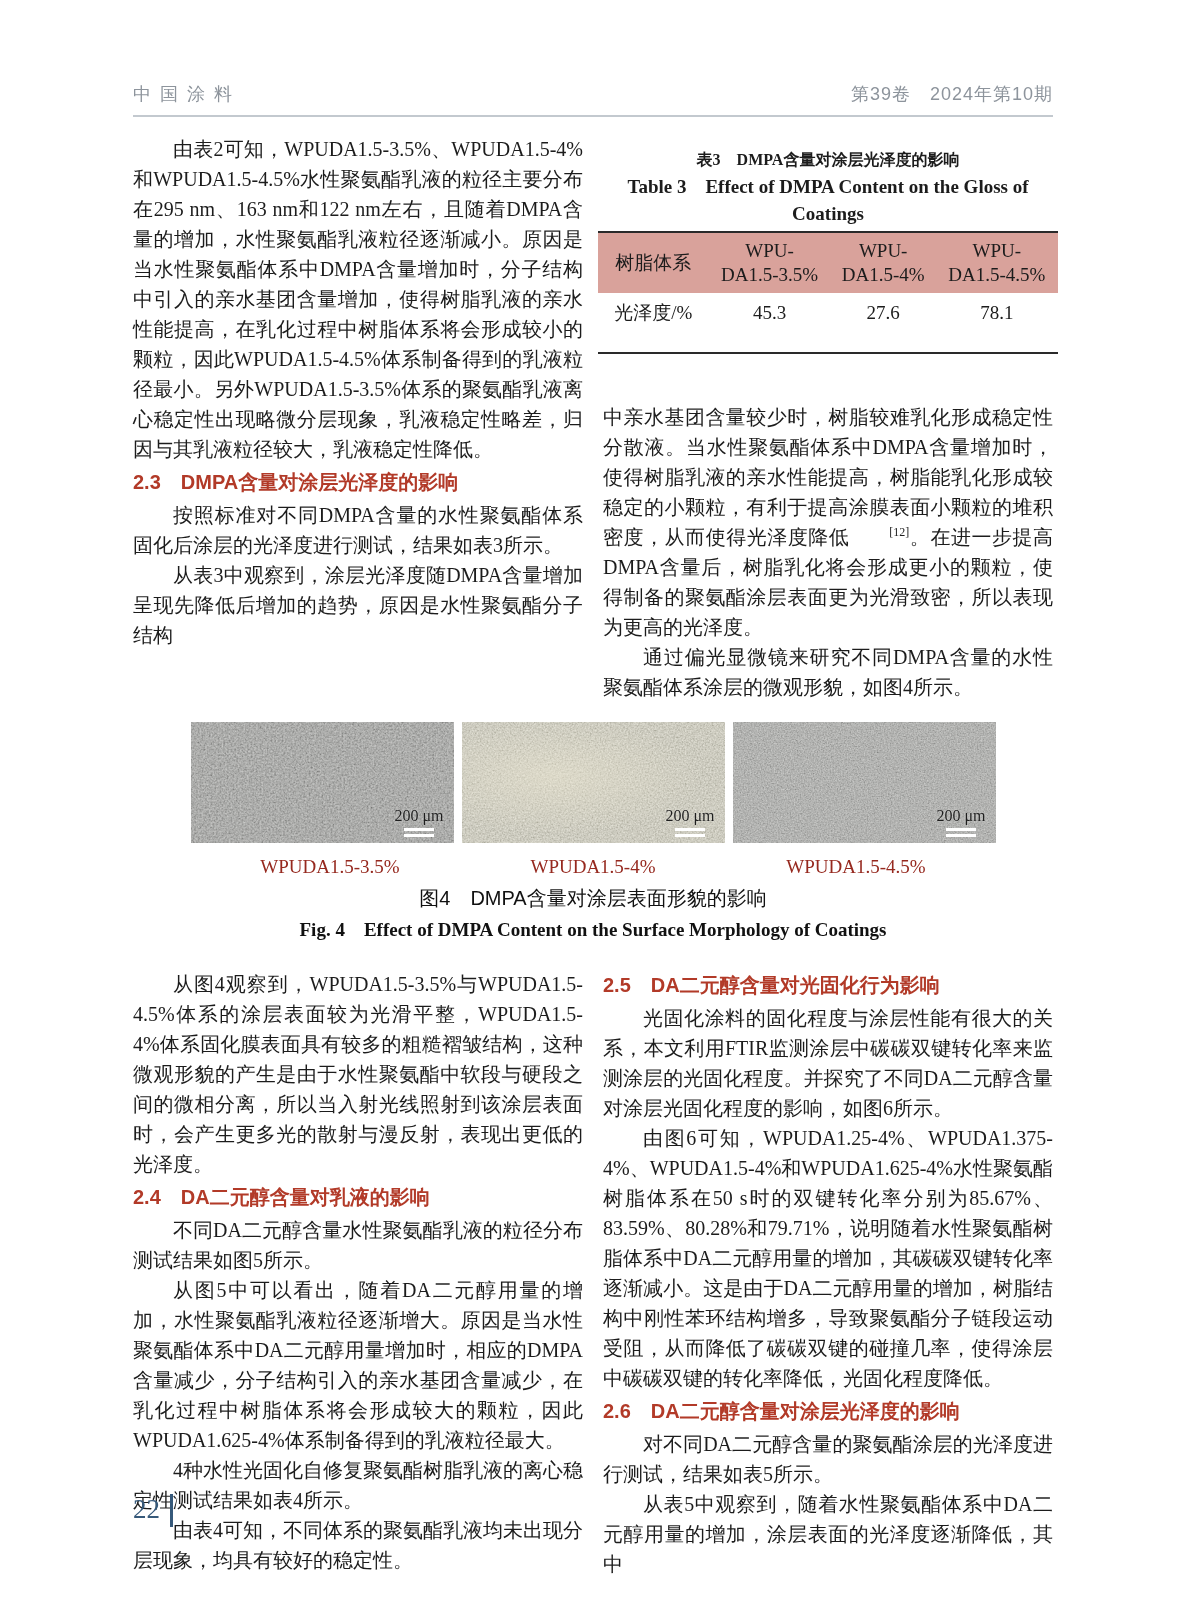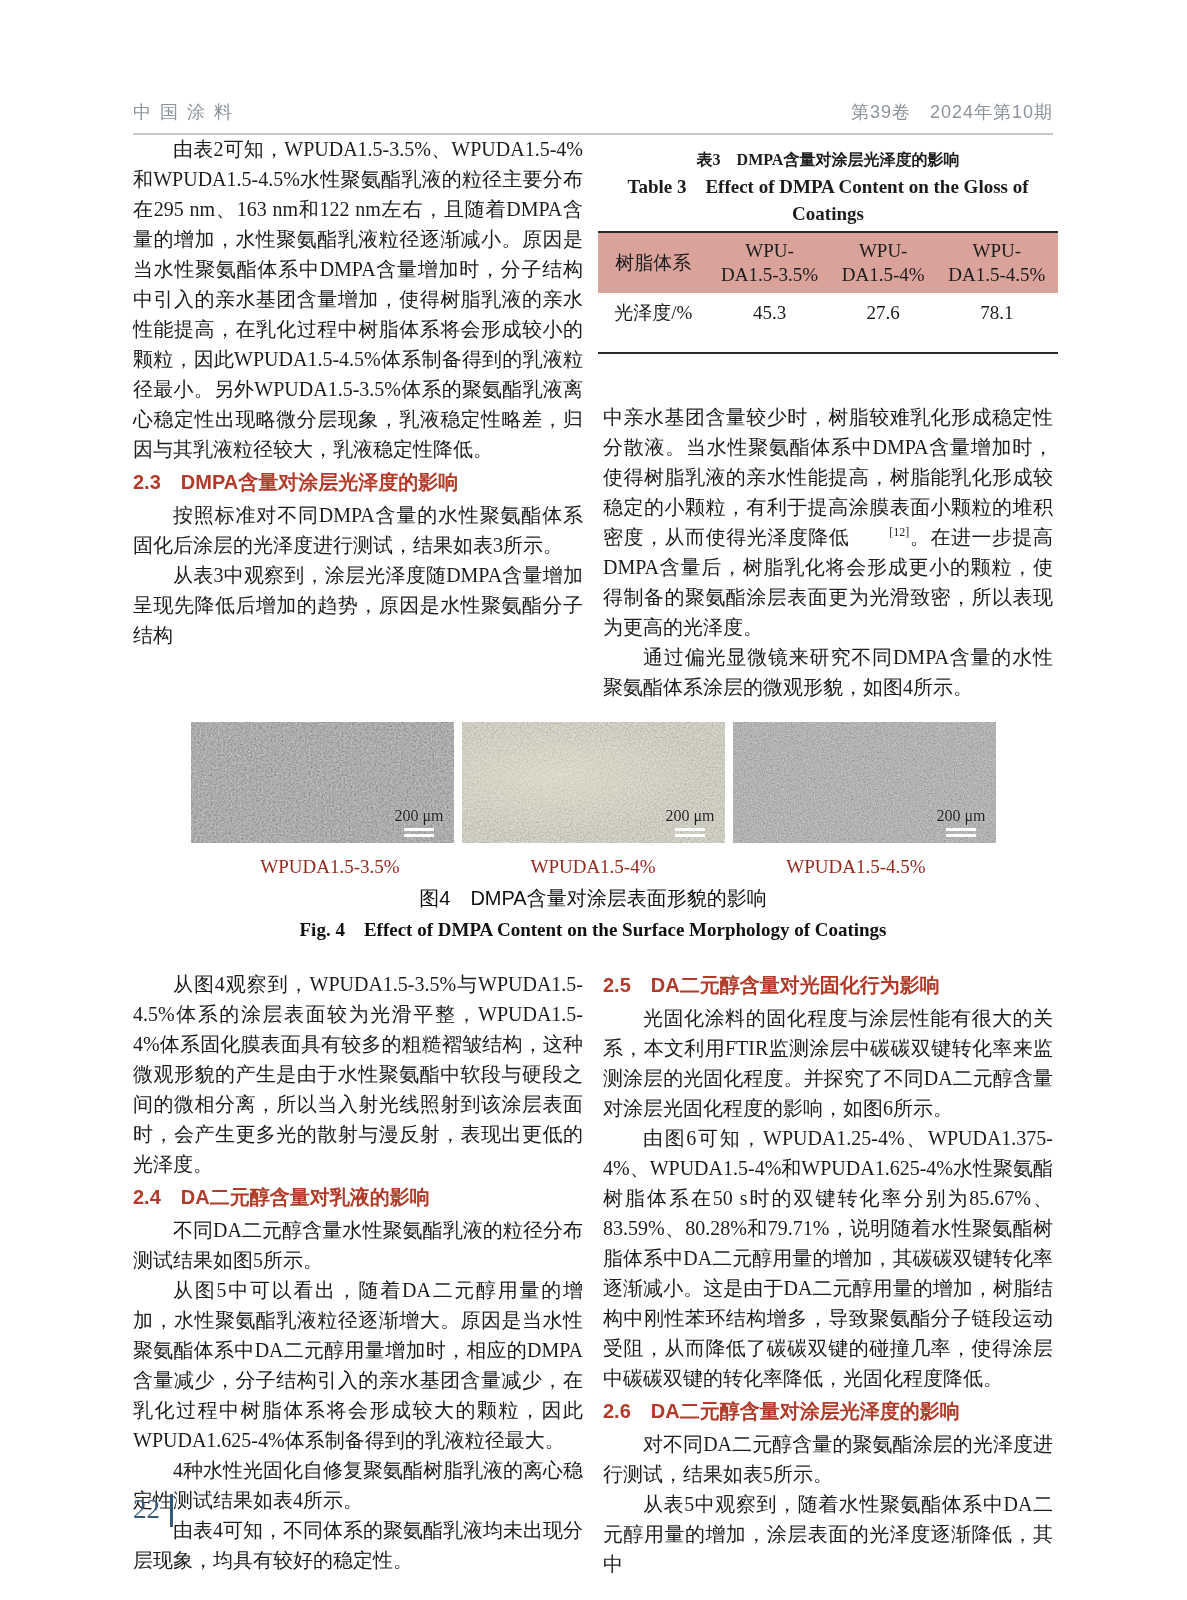--- a/index.html
+++ b/index.html
@@ -4,21 +4,21 @@
 <style>
   * { margin:0; padding:0; box-sizing:border-box; }
   html,body { background:#ffffff; }
   .page {
     position:relative; width:1187px; height:1600px; background:#ffffff;
     font-family:"Liberation Serif","DejaVu Serif",serif;
     color:#1c1c1c; overflow:hidden;
   }
   
   .header {
-    position:absolute; left:133px; right:134px; top:100px;
+    position:absolute; left:133px; right:134px; top:82px;
     display:flex; justify-content:space-between; align-items:flex-end;
     padding-bottom:9px; border-bottom:2px solid #c3c9cf;
     color:#8d949c; font-size:18px; letter-spacing:2px;
     font-family:"Liberation Sans","DejaVu Sans",sans-serif;
     gap:8px;
   }
   .header .issue { letter-spacing:1px; }
   
   .content { position:absolute; left:133px; top:134px; width:920px; }
   .cols { display:flex; gap:20px; }

